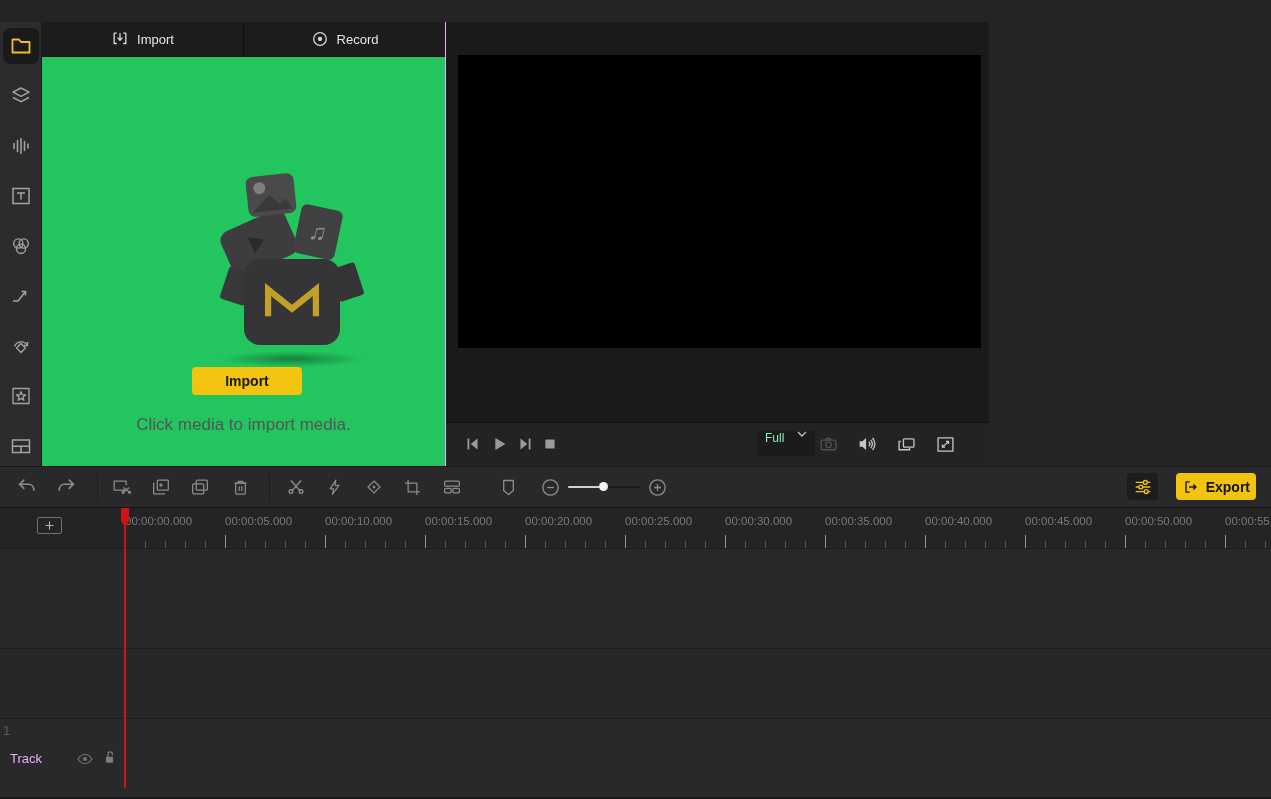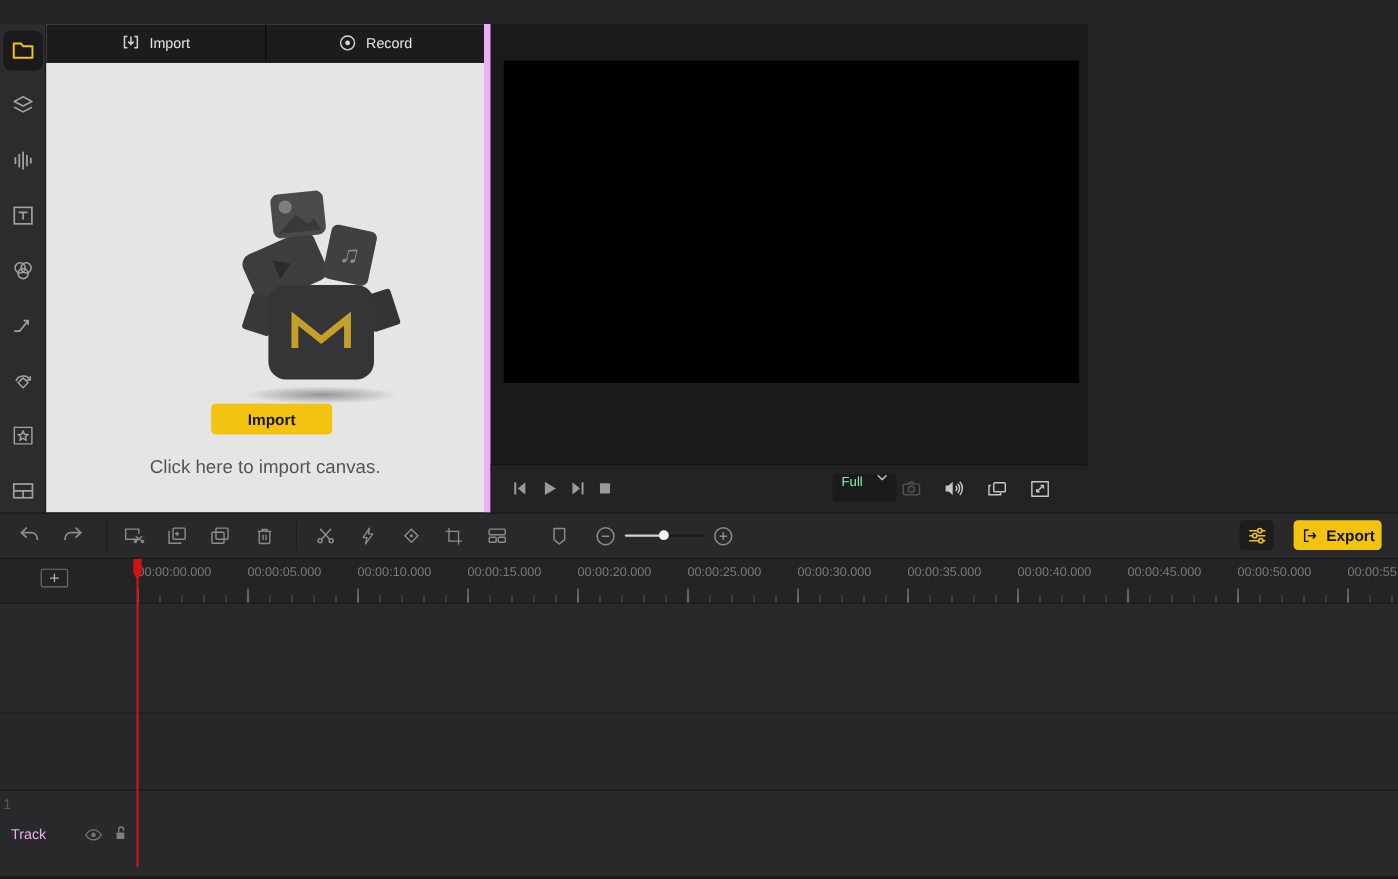--- a/index.html
+++ b/index.html
@@ -14,21 +14,21 @@
   .title{position:absolute;top:0;left:0;right:0;height:22px;line-height:22px;text-align:center;
          color:#ececee;font-size:13px;font-weight:700;}
   .cart{position:absolute;top:3px;right:12px;width:18px;height:16px;}
 
   
   .sidebar{position:absolute;left:0;top:22px;width:42px;height:444px;background:#2c2c2e;border-right:1px solid #19191b;
            display:flex;flex-direction:column;align-items:center;padding-top:6px;gap:14px;box-sizing:border-box;}
   .side-item{width:36px;height:36px;border-radius:7px;display:flex;align-items:center;justify-content:center;color:#a2a2a4;}
   .side-item.active{background:#1a1a1c;color:#f2c318;}
 
-  .media-panel{position:absolute;left:42px;top:22px;width:404px;height:444px;background:#e5e5e5;border-right:6px solid #f0abfc;box-sizing:border-box;}
+  .media-panel{position:absolute;left:42px;top:22px;width:404px;height:444px;background:#22c55e;border-right:1px solid #f0abfc;box-sizing:border-box;}
   .tabbar{position:absolute;top:0;left:0;width:100%;height:35px;background:#1c1c1e;display:flex;border-bottom:1px solid #141416;box-sizing:border-box;}
   .tab{flex:1;display:flex;align-items:center;justify-content:center;gap:8px;color:#e6e6e8;font-size:13px;cursor:default;}
   .tab + .tab{border-left:1px solid #0e0e10;}
 
   
   .illus{position:absolute;left:120px;top:90px;width:255px;height:230px;}
   .tile{position:absolute;border-radius:7px;}
   .tile-img{left:85px;top:28px;width:48px;height:40px;background:#4a4a4c;transform:rotate(-6deg);}
   .tile-img .dot{position:absolute;left:7px;top:6px;width:12px;height:12px;border-radius:50%;background:#7e7e80;}
   .tile-img .mnt{position:absolute;left:4px;bottom:4px;width:40px;height:16px;background:#39393b;clip-path:polygon(0 100%,45% 0,70% 60%,85% 30%,100% 100%);}
@@ -218,21 +218,21 @@
         <div class="tile tile-music">♫</div>
         <div class="tile flap-l"></div>
         <div class="tile flap-r"></div>
         <div class="tile mainbox">
           <svg viewBox="0 0 64 46" width="62" height="44" fill="none" stroke="#c3a128" stroke-width="6.5" stroke-linejoin="miter">
             <path d="M7 38 V10 L32 30 57 10 V38"></path>
           </svg>
         </div>
       </div>
       <button class="import-btn">Import</button>
-      <div class="hint">Click here to import canvas.</div>
+      <div class="hint">Click media to import media.</div>
     </div>
   </div>
 
   <div class="preview">
     <div class="canvas"></div>
 
 
     <div class="ctrlrow">
       <div class="tbtn" style="left:15px">
         <svg viewBox="0 0 24 24" width="22" height="22" fill="currentColor">

